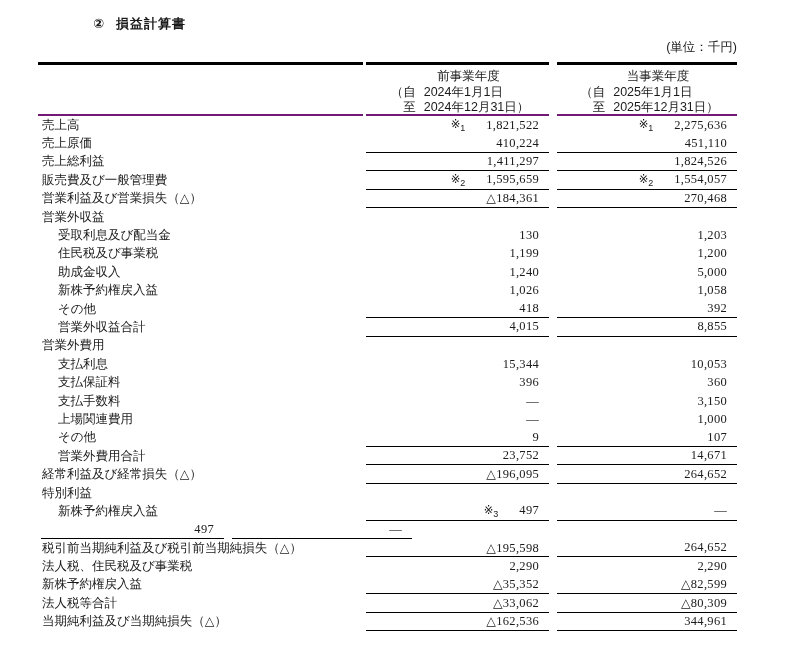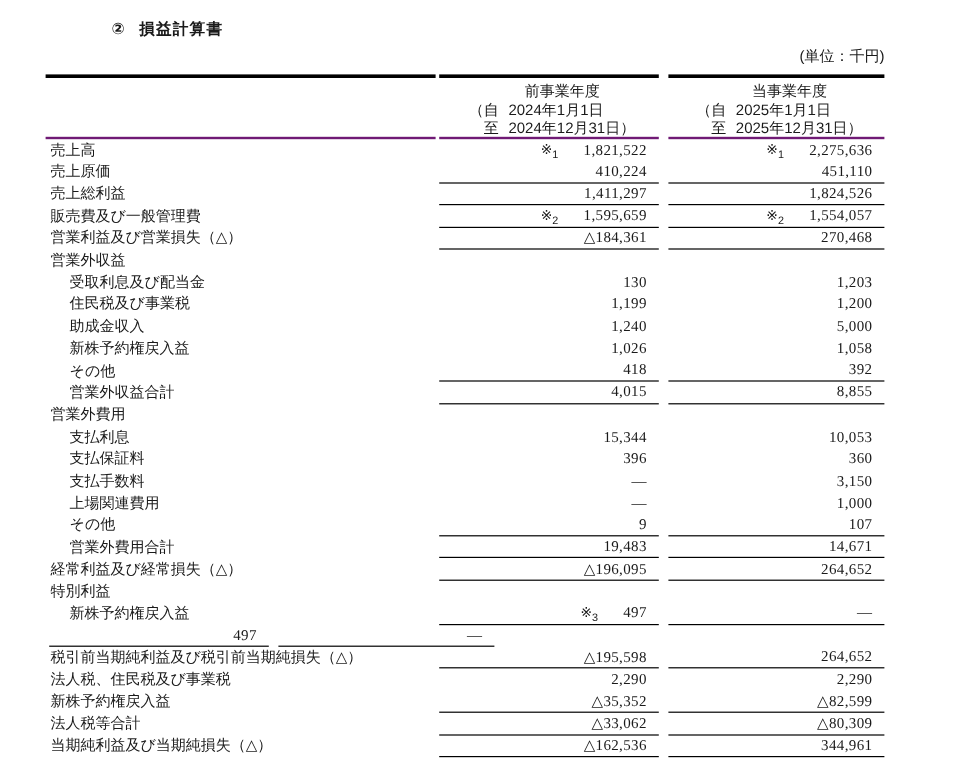--- a/index.html
+++ b/index.html
@@ -337,21 +337,21 @@
       <span class="num">107</span>
     </div>
   </div>
 
   <div class="row ul ind">
     <div class="c c-label">
       <span class="lbl">営業外費用合計</span>
     </div>
     <div class="c c-v1 val">
 
-      <span class="num">19,483</span>
+      <span class="num">23,752</span>
     </div>
     <div class="c c-v2 val">
 
       <span class="num">14,671</span>
     </div>
   </div>
 
   <div class="row ul">
     <div class="c c-label">
       <span class="lbl">経常利益及び経常損失（△）</span>

